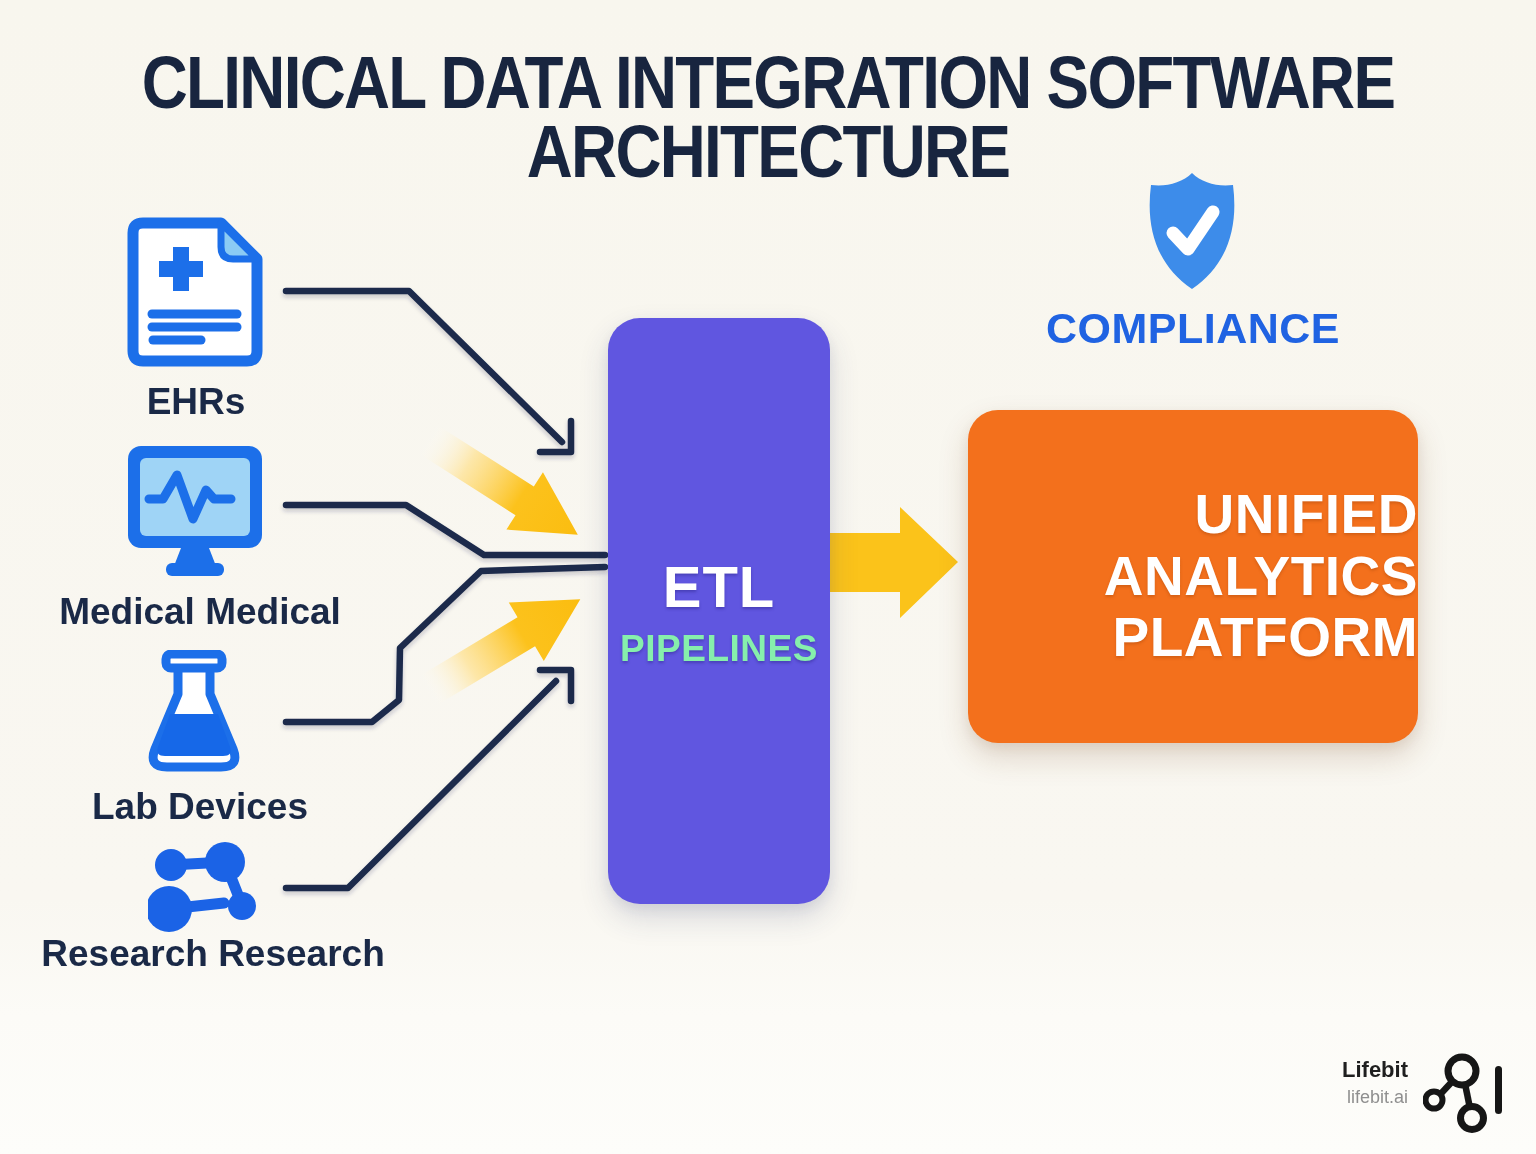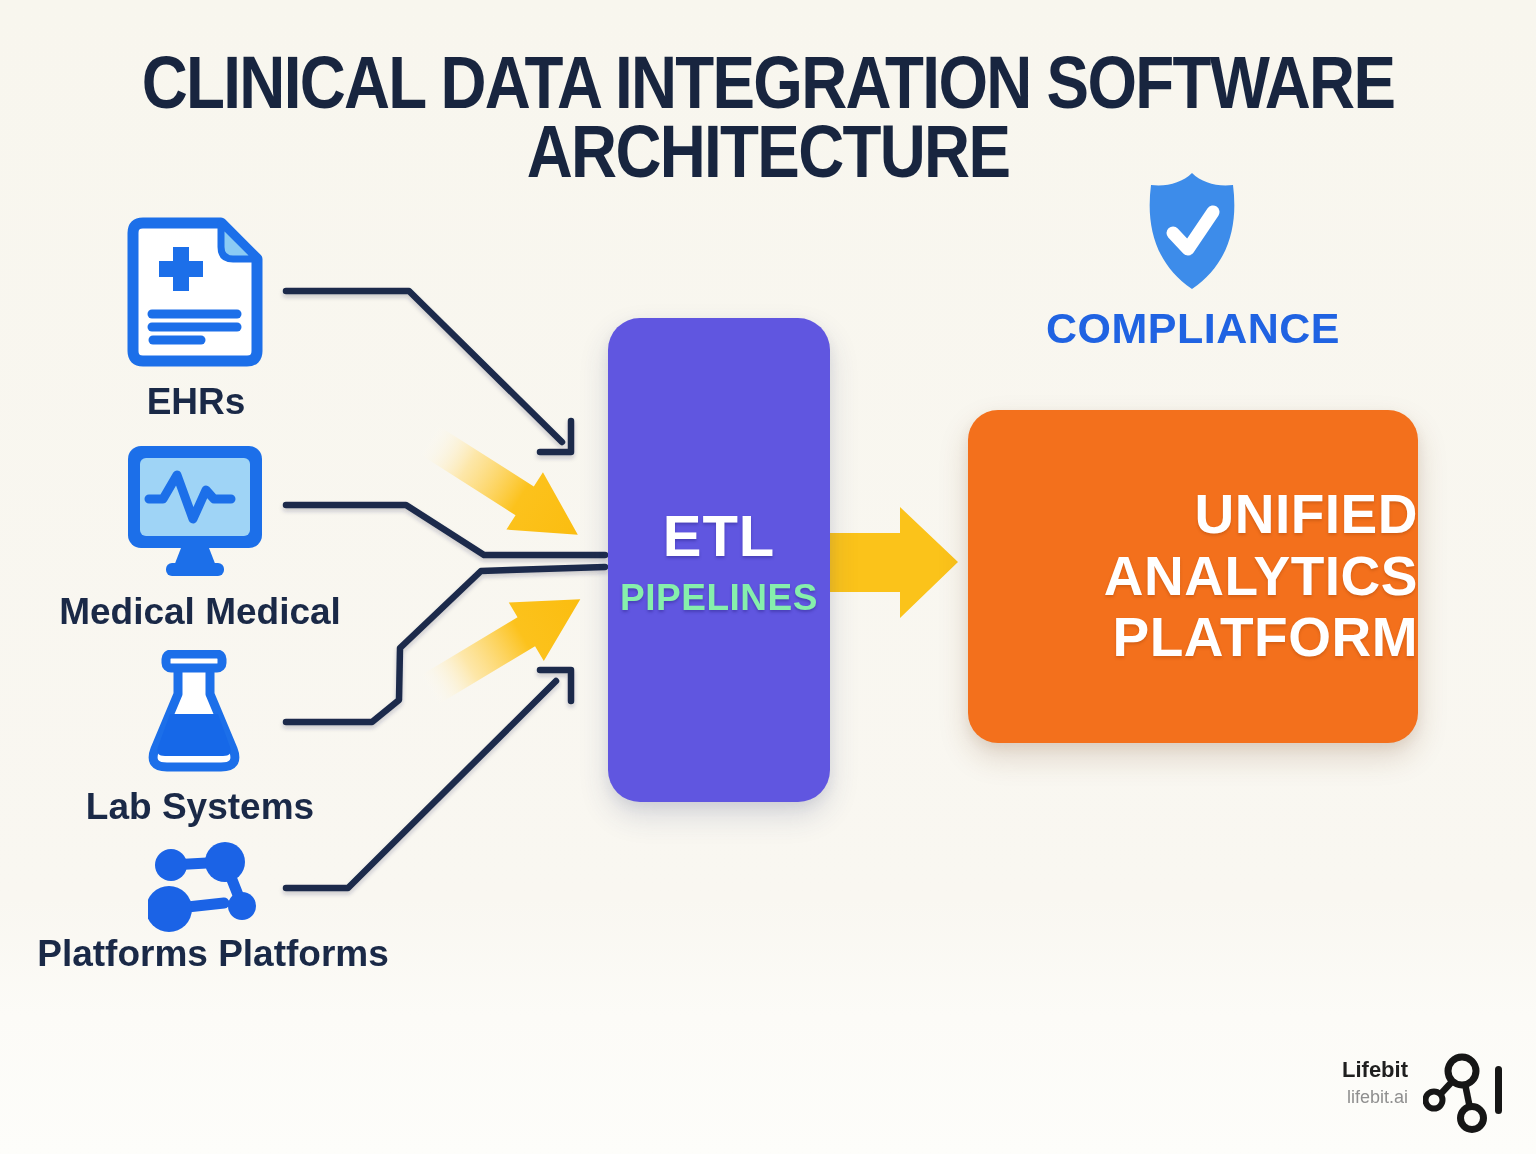--- a/index.html
+++ b/index.html
@@ -9,21 +9,21 @@
     font-family:Liberation Sans, sans-serif;
   }
   .abs{position:absolute;}
   
   .title{left:0;right:0;top:48px;text-align:center;color:#18253f;font-weight:bold;
          transform:scaleX(.85);transform-origin:50% 0;}
   .title .l{font-size:75px;line-height:.92;letter-spacing:-2px;white-space:nowrap;}
   
   .src-label{font-weight:bold;font-size:37px;color:#1a2947;text-align:center;white-space:nowrap;}
   
-  .etl-box{left:608px;top:318px;width:222px;height:484px;border-radius:32px;background:#6056e0;
+  .etl-box{left:608px;top:318px;width:222px;height:586px;border-radius:32px;background:#6056e0;
            display:flex;flex-direction:column;align-items:center;justify-content:center;gap:8px;
            box-shadow:0 14px 30px rgba(46,58,110,.16),0 5px 12px rgba(46,58,110,.08);}
   .etl-box .l1{font-size:58px;font-weight:bold;color:#fff;letter-spacing:1px;
                text-shadow:0 2px 3px rgba(30,22,110,.35);}
   .etl-box .l2{font-size:37px;font-weight:bold;color:#86efac;letter-spacing:.5px;
                text-shadow:0 2px 3px rgba(30,22,110,.35);}
   .platform-box{left:968px;top:410px;width:450px;height:333px;border-radius:30px;background:#f3701c;
                 display:flex;flex-direction:column;align-items:flex-end;justify-content:center;
                 box-shadow:0 14px 30px rgba(110,60,20,.18),0 5px 12px rgba(110,60,20,.08);}
   .platform-box .pl{font-size:55px;font-weight:bold;color:#fff;line-height:1.12;letter-spacing:.5px;
@@ -96,34 +96,34 @@
     <path d="M56 104 H84 L91 122 H49 Z" fill="#1c6fe9"></path>
     <rect x="41" y="119" width="58" height="13" rx="6" fill="#1c6fe9"></rect>
   </svg>
   <div class="abs src-label" style="left:20px;top:591px;width:360px">Medical Medical</div>
 
   <svg class="abs" style="left:144px;top:650px" width="100" height="130" viewBox="0 0 100 130">
     <path d="M34 18 V44 L11 99 Q4 117 23 117 H77 Q96 117 89 99 L66 44 V18" fill="#ffffff" stroke="#1c6fe9" stroke-width="9" stroke-linejoin="round" stroke-linecap="round"></path>
     <path d="M26 64 H74 L86 97 Q89 106 79 106 H21 Q11 106 14 97 Z" fill="#1668e8"></path>
     <rect x="22" y="4" width="56" height="14" rx="5" fill="#ffffff" stroke="#1c6fe9" stroke-width="9"></rect>
   </svg>
-  <div class="abs src-label" style="left:50px;top:786px;width:300px">Lab Systems</div>
+  <div class="abs src-label" style="left:50px;top:786px;width:300px">Lab Devices</div>
 
   <svg class="abs" style="left:148px;top:842px" width="112" height="95" viewBox="0 0 112 95">
     <g stroke="#1b63e6" stroke-width="11" stroke-linecap="round">
       <line x1="23" y1="23" x2="77" y2="20"></line>
       <line x1="77" y1="20" x2="94" y2="63"></line>
       <line x1="21" y1="67" x2="76" y2="61"></line>
     </g>
     <circle cx="23" cy="23" r="16" fill="#1b63e6"></circle>
     <circle cx="77" cy="20" r="20" fill="#1b63e6"></circle>
     <circle cx="21" cy="67" r="23" fill="#1b63e6"></circle>
     <circle cx="94" cy="64" r="14" fill="#1b63e6"></circle>
   </svg>
-  <div class="abs src-label" style="left:23px;top:933px;width:380px">Platforms Platforms</div>
+  <div class="abs src-label" style="left:23px;top:933px;width:380px">Research Research</div>
 
   <div class="abs etl-box">
     <div class="l1">ETL</div>
     <div class="l2">PIPELINES</div>
   </div>
 
   <div class="abs platform-box">
     <div class="pl">UNIFIED</div>
     <div class="pl">ANALYTICS</div>
     <div class="pl">PLATFORM</div>

